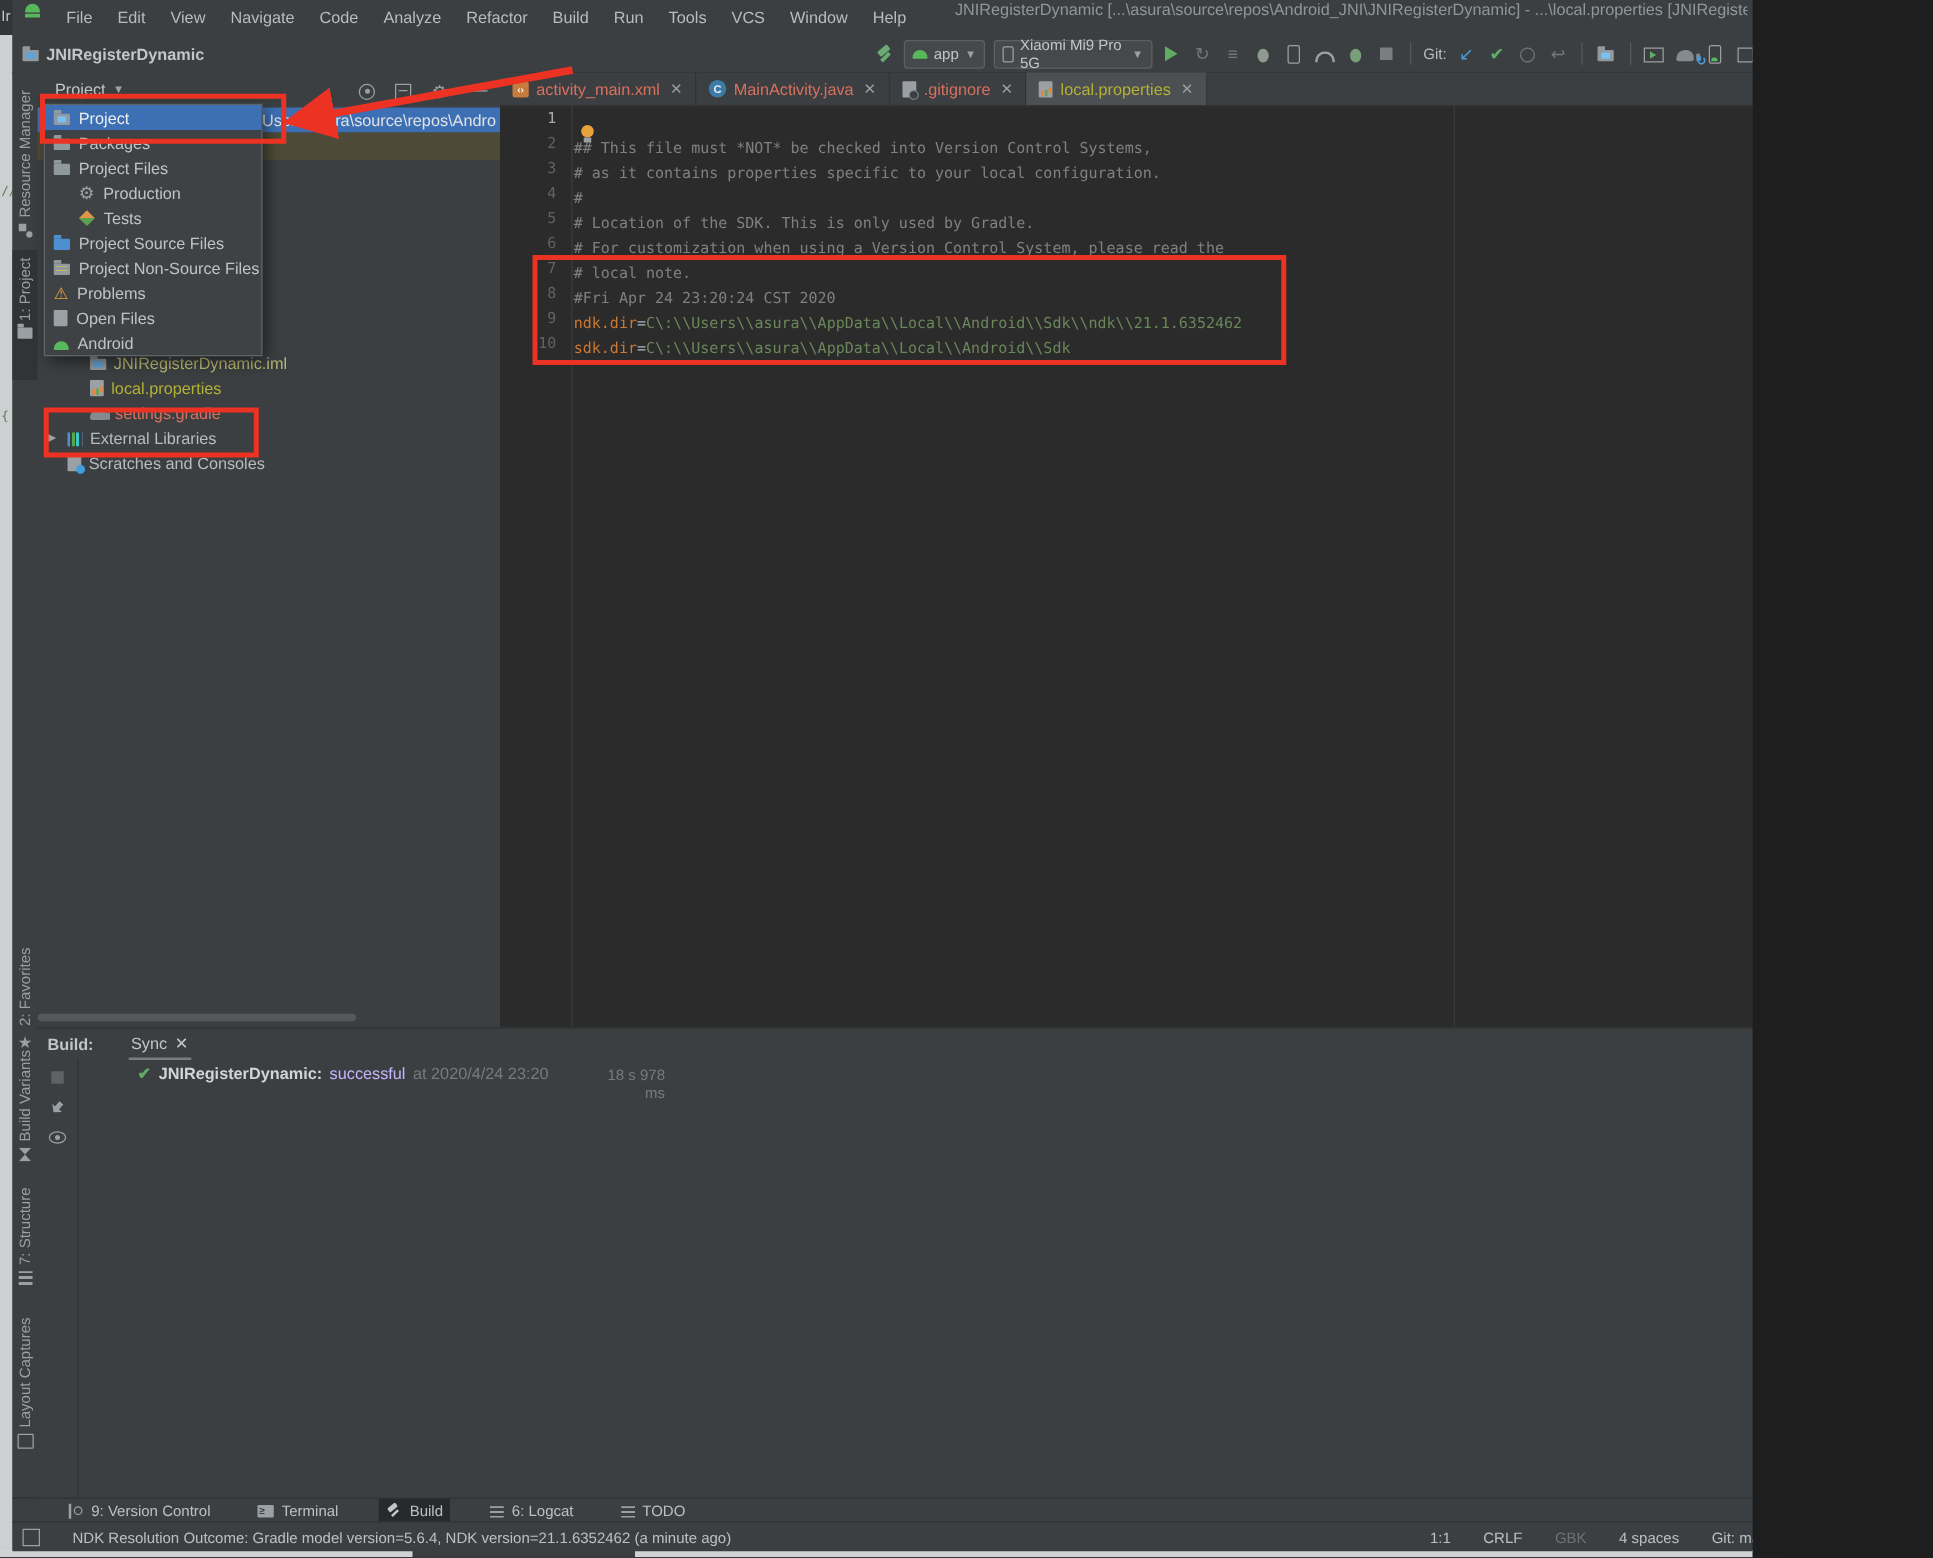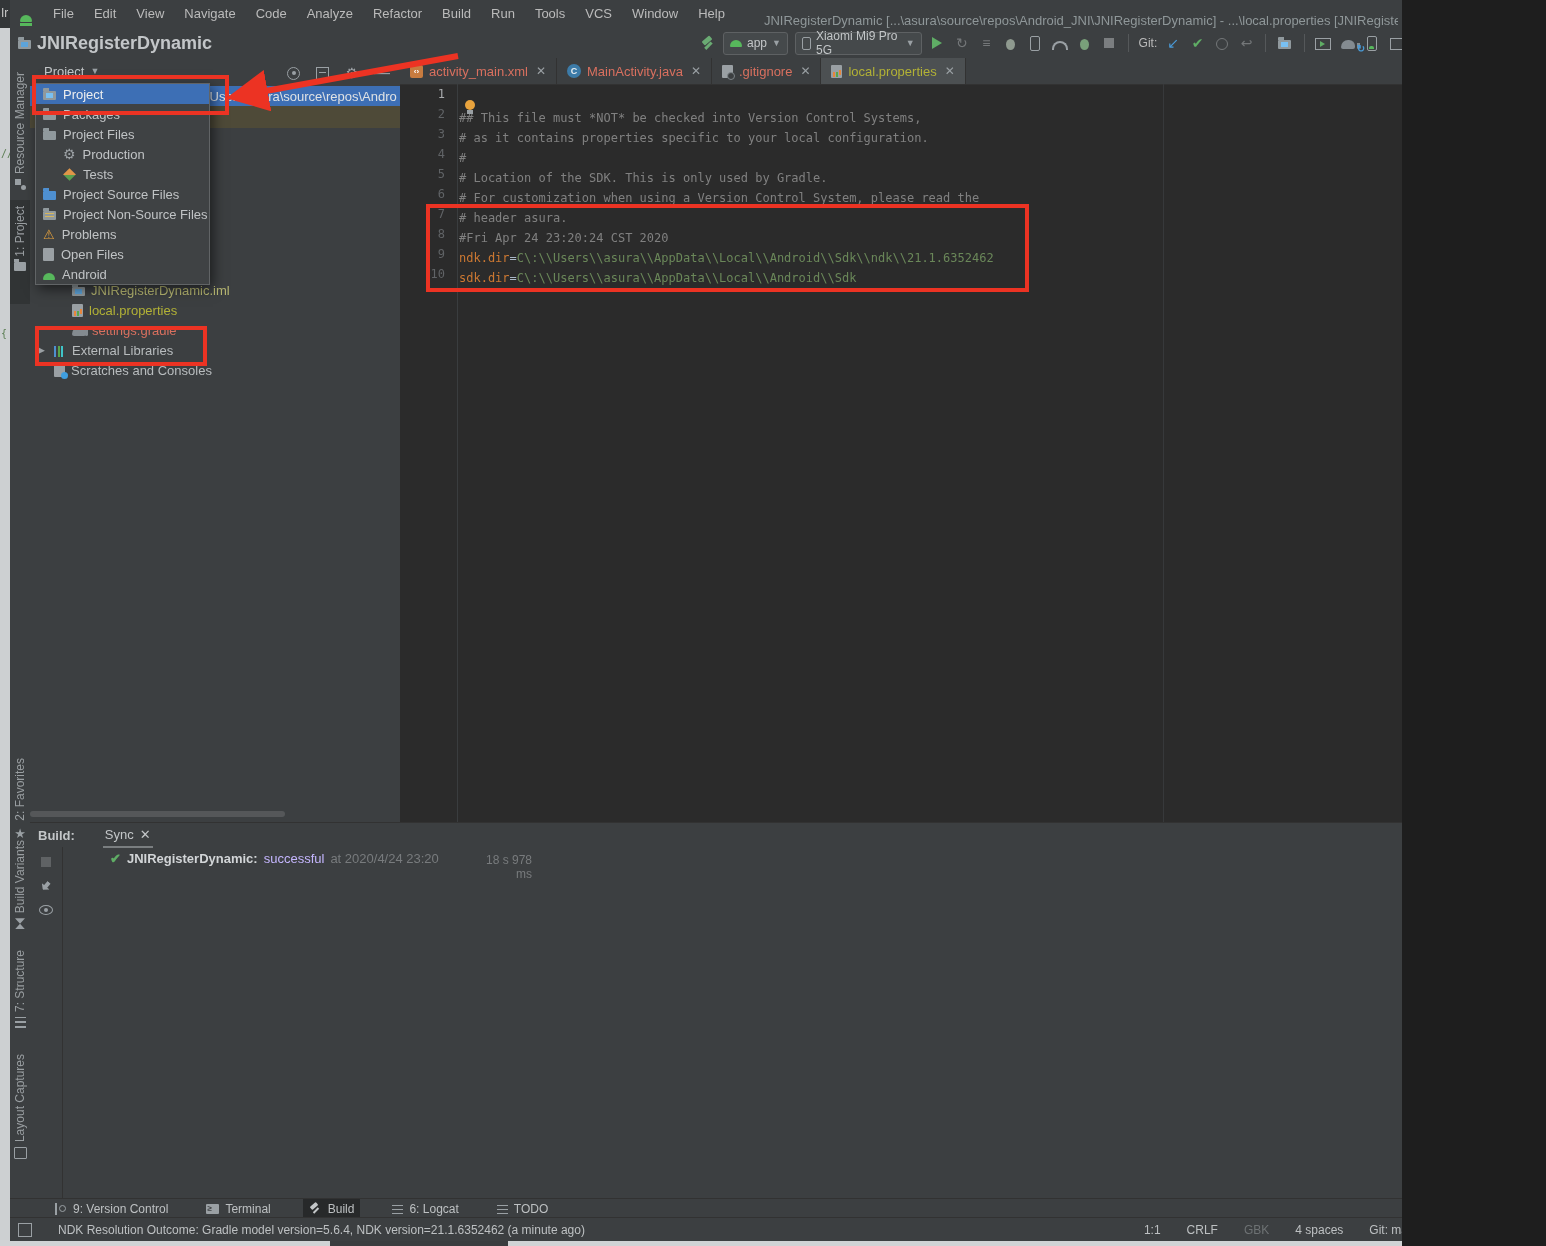--- a/index.html
+++ b/index.html
@@ -11,33 +11,33 @@
   
   .edge-left{left:0;top:28px;width:10px;height:1212px;background:#cdd0d2;}
   .edge-left .frag{position:absolute;left:1px;font:10px "DejaVu Sans Mono",monospace;color:#5a7d52;}
   .edge-right{left:1533px;top:58px;width:13px;height:1182px;background:#d7dadb;
     background-image:repeating-linear-gradient(180deg,transparent 0 25px,#b9bdbf 25px 26px);}
   .edge-bottom{left:0;top:1240px;width:1546px;height:6px;background:#d0d3d5;}
   .edge-bottom .dark{position:absolute;left:330px;top:0;width:178px;height:6px;background:#3a3d3f;}
   .tl-frag{left:0;top:0;width:14px;height:28px;background:#333638;color:#c8c8c8;font:12px "Liberation Sans",sans-serif;padding-left:1px;line-height:26px;overflow:hidden;}
 
   
-  .titlebar{left:10px;top:0;width:1536px;height:28px;background:#3c3f41;display:flex;align-items:flex-end;}
+  .titlebar{left:10px;top:0;width:1536px;height:28px;background:#3c3f41;display:flex;align-items:flex-start;}
   .as-logo{width:16px;height:16px;margin:0 10px 0 8px;position:relative;}
   .as-logo::before{content:"";position:absolute;left:2px;top:3px;width:12px;height:7px;background:#57b85c;border-radius:6px 6px 1px 1px;}
   .as-logo::after{content:"";position:absolute;left:2px;top:11px;width:12px;height:3px;background:#57b85c;}
   .menubar{display:flex;gap:2px;}
   .menu-item{padding:0 9px;font-size:13px;color:#bbbbbb;line-height:28px;cursor:default;}
   .win-title{flex:1;text-align:center;color:#8f9799;font-size:13px;white-space:nowrap;overflow:hidden;padding-left:30px;}
   .win-controls{display:flex;margin-left:10px;}
   .win-btn{width:46px;height:28px;text-align:center;line-height:26px;color:#b6b9bb;font-size:14px;}
 
   
   .toolbar{left:10px;top:28px;width:1536px;height:30px;background:#3c3f41;border-bottom:1px solid #323232;display:flex;align-items:center;}
-  .crumb{display:flex;align-items:center;gap:6px;margin-left:8px;font-size:18px;font-weight:bold;color:#c3c6c8;}
+  .crumb{display:flex;align-items:center;gap:6px;margin-left:8px;font-size:13px;font-weight:bold;color:#c3c6c8;}
   .tb-right{position:absolute;left:700px;top:28px;height:30px;display:flex;align-items:center;gap:7px;}
   .combo{display:flex;align-items:center;gap:5px;background:#45494b;border:1px solid #5e6163;border-radius:3px;height:21px;padding:0 6px;font-size:12px;color:#c3c6c8;}
   .caret{font-size:9px;color:#9aa0a4;}
   .tbi{width:20px;height:20px;display:flex;align-items:center;justify-content:center;font-size:14px;}
   .dis{color:#747779;}
   .tb-divider{width:1px;height:18px;background:#55585a;margin:0 3px;}
   .git-label{font-size:12px;color:#bbbbbb;}
   .avatar{width:22px;height:22px;background:#54585a;border-radius:3px;position:relative;}
   .avatar::before{content:"";position:absolute;left:7px;top:3px;width:8px;height:8px;border-radius:50%;background:#c9cdce;}
   .avatar::after{content:"";position:absolute;left:4px;bottom:2px;width:14px;height:7px;border-radius:7px 7px 0 0;background:#c9cdce;}
@@ -466,21 +466,21 @@
         <div class="cline">
           <span class="ln">4</span>
           <span class="ctext"><span class="tk-comment"># Location of the SDK. This is only used by Gradle.</span></span>
         </div>
         <div class="cline">
           <span class="ln">5</span>
           <span class="ctext"><span class="tk-comment"># For customization when using a Version Control System, please read the</span></span>
         </div>
         <div class="cline">
           <span class="ln">6</span>
-          <span class="ctext"><span class="tk-comment"># header asura.</span></span>
+          <span class="ctext"><span class="tk-comment"># local note.</span></span>
         </div>
         <div class="cline">
           <span class="ln">7</span>
           <span class="ctext"><span class="tk-comment">#Fri Apr 24 23:20:24 CST 2020</span></span>
         </div>
         <div class="cline">
           <span class="ln">8</span>
           <span class="ctext"><span class="tk-key">ndk.dir</span><span class="tk-eq">=</span><span class="tk-value">C\:\\Users\\asura\\AppData\\Local\\Android\\Sdk\\ndk\\21.1.6352462</span></span>
         </div>
         <div class="cline">

